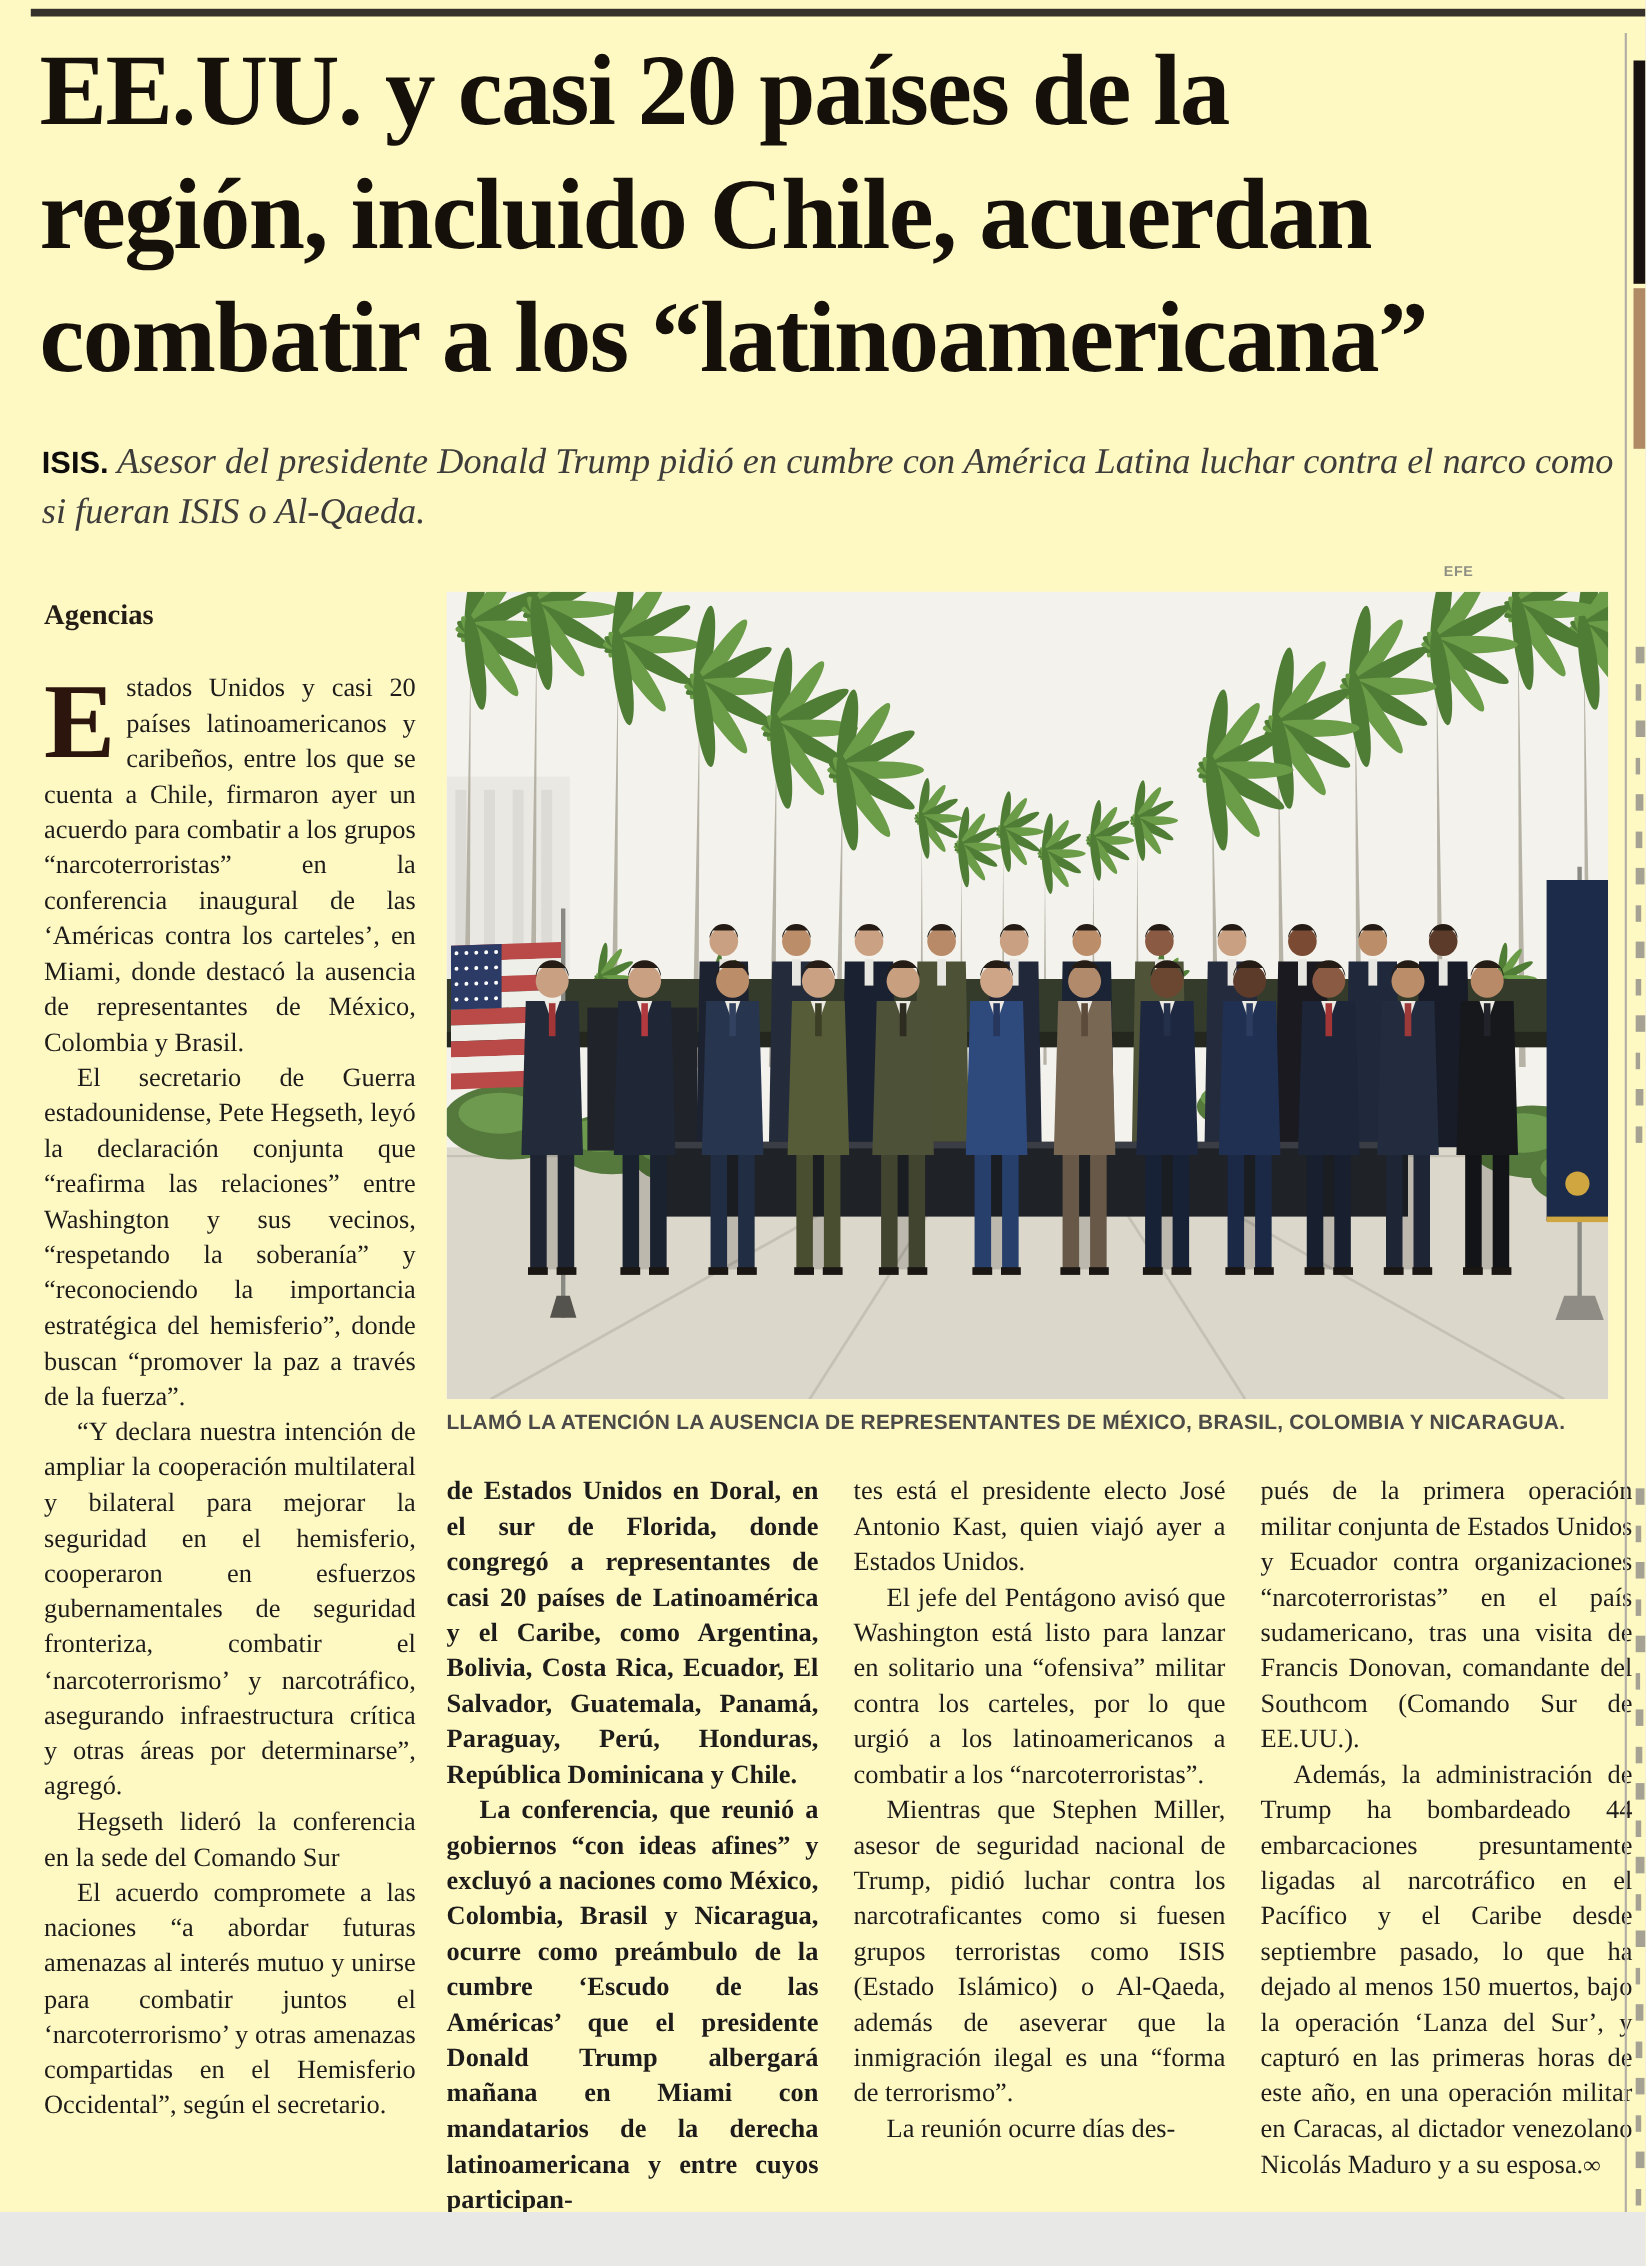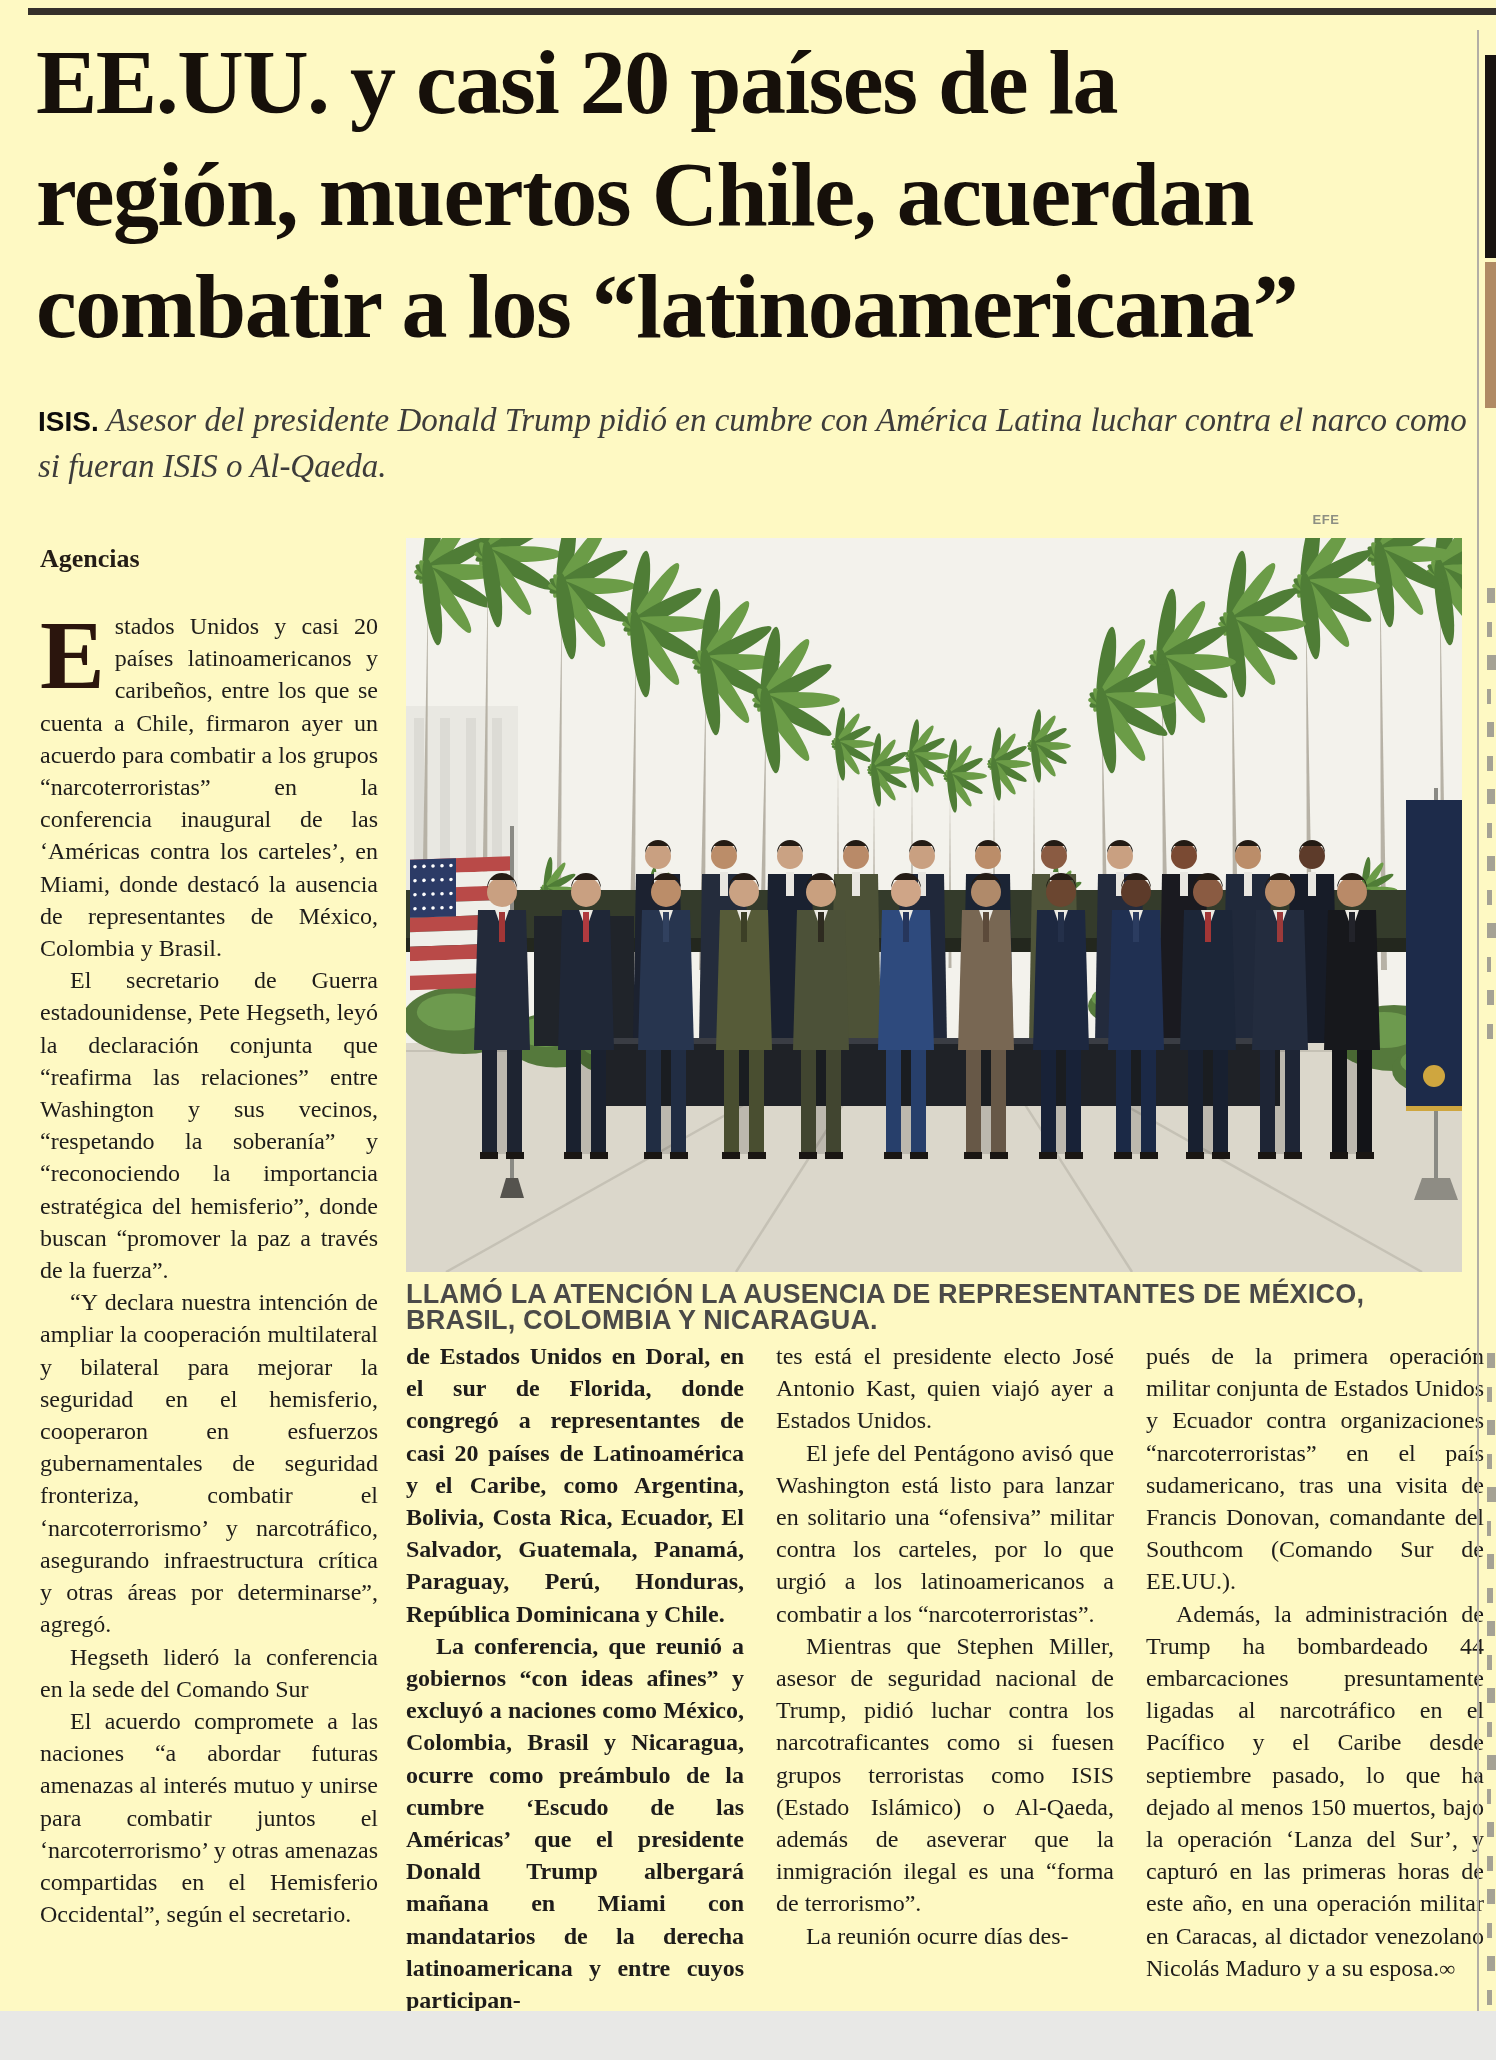--- a/index.html
+++ b/index.html
@@ -28,21 +28,21 @@
     position:absolute;top:512px;left:1176px;width:300px;text-align:center;
     font-family:"Liberation Sans",sans-serif;font-weight:700;font-size:13px;
     color:#8d8f83;letter-spacing:.5px;
   }
   .photo{
     position:absolute;left:406px;top:538px;width:1056px;height:734px;
     background:#f2f1ea;overflow:hidden;
   }
   .caption{
     position:absolute;left:406px;top:1281px;width:1070px;
-    font-family:"Liberation Sans",sans-serif;font-weight:700;font-size:27px;
+    font-family:"Liberation Sans",sans-serif;font-weight:700;font-size:19px;
     color:#4b4a48;letter-spacing:.2px;line-height:26px;
   }
   .col{
     position:absolute;width:338px;font-size:24px;line-height:32.2px;color:#1e1c1a;
     text-align:justify;hyphens:auto;-webkit-hyphens:auto;
   }
   .col p{margin:0;text-indent:30px;}
   .col p.noindent{text-indent:0;}
   #col1{left:40px;top:610px;height:1420px;}
   #col2{left:406px;top:1340px;height:690px;font-weight:bold;}
@@ -60,21 +60,21 @@
 </style>
 </head>
 <body>
 
 <div id="page">
 
   <div class="toprule"></div>
 
   <h1 class="headline" style="margin:0;font-size:92px;">
     <div>EE.UU. y casi 20 países de la</div>
-    <div>región, muertos Chile, acuerdan</div>
+    <div>región, incluido Chile, acuerdan</div>
     <div>combatir a los “latinoamericana”</div>
   </h1>
 
   <div class="deck">
     <span class="city">ISIS.</span><span> Asesor del presidente Donald Trump pidió en cumbre con América Latina luchar contra el narco como si fueran ISIS o Al-Qaeda.</span>
   </div>
 
   <div class="byline">Agencias</div>
 
   <div class="photo-credit">EFE</div>

